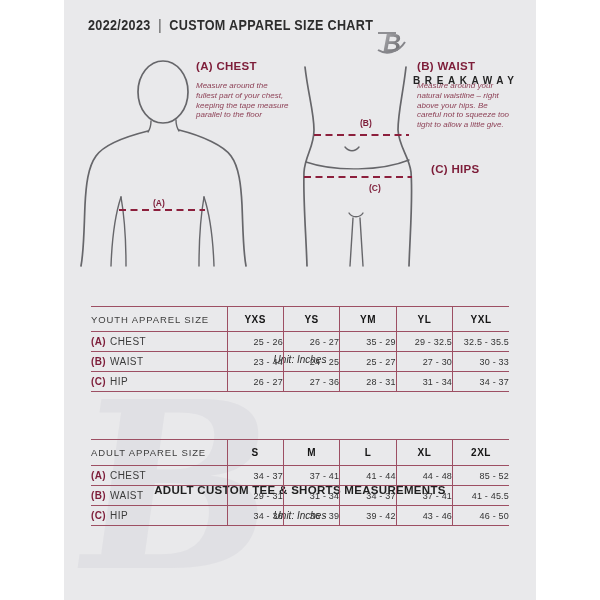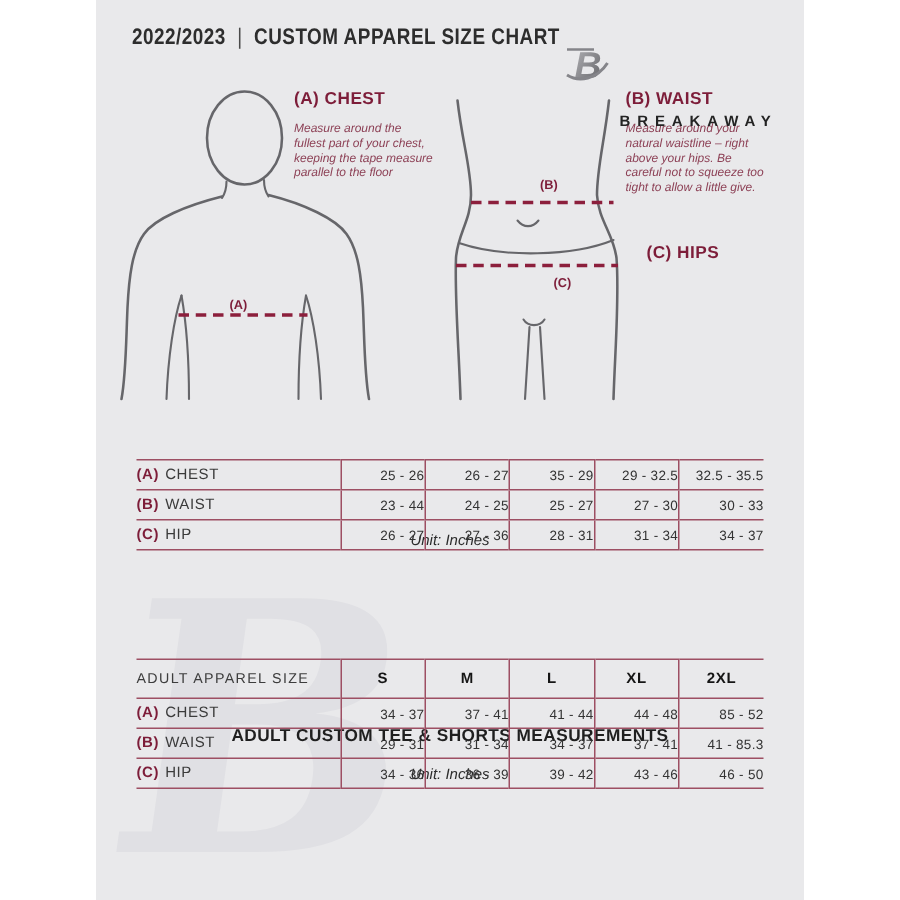--- a/index.html
+++ b/index.html
@@ -155,20 +155,28 @@
   <table class="size t-youth z">
     <colgroup>
         <col style="width:136px">
         <col style="width:56.4px">
         <col style="width:56.4px">
         <col style="width:56.4px">
         <col style="width:56.4px">
         <col style="width:56.4px">
       </colgroup>
     <tbody>
+        <tr class="hrow">
+      <th class="corner">YOUTH APPAREL SIZE</th>
+      <th class="sz">YXS</th>
+      <th class="sz">YS</th>
+      <th class="sz">YM</th>
+      <th class="sz">YL</th>
+      <th class="sz">YXL</th>
+    </tr>
     <tr class="drow">
       <td class="rlab"><span class="k">(A)</span><span>CHEST</span></td>
       <td class="val">25 - 26</td>
       <td class="val">26 - 27</td>
       <td class="val">35 - 29</td>
       <td class="val">29 - 32.5</td>
       <td class="val">32.5 - 35.5</td>
     </tr>
     <tr class="drow">
       <td class="rlab"><span class="k">(B)</span><span>WAIST</span></td>
@@ -217,21 +225,21 @@
       <td class="val">41 - 44</td>
       <td class="val">44 - 48</td>
       <td class="val">85 - 52</td>
     </tr>
     <tr class="drow">
       <td class="rlab"><span class="k">(B)</span><span>WAIST</span></td>
       <td class="val">29 - 31</td>
       <td class="val">31 - 34</td>
       <td class="val">34 - 37</td>
       <td class="val">37 - 41</td>
-      <td class="val">41 - 85.3</td>
+      <td class="val">41 - 45.5</td>
     </tr>
     <tr class="drow">
       <td class="rlab"><span class="k">(C)</span><span>HIP</span></td>
       <td class="val">34 - 36</td>
       <td class="val">36 - 39</td>
       <td class="val">39 - 42</td>
       <td class="val">43 - 46</td>
       <td class="val">46 - 50</td>
     </tr>
   </tbody>

